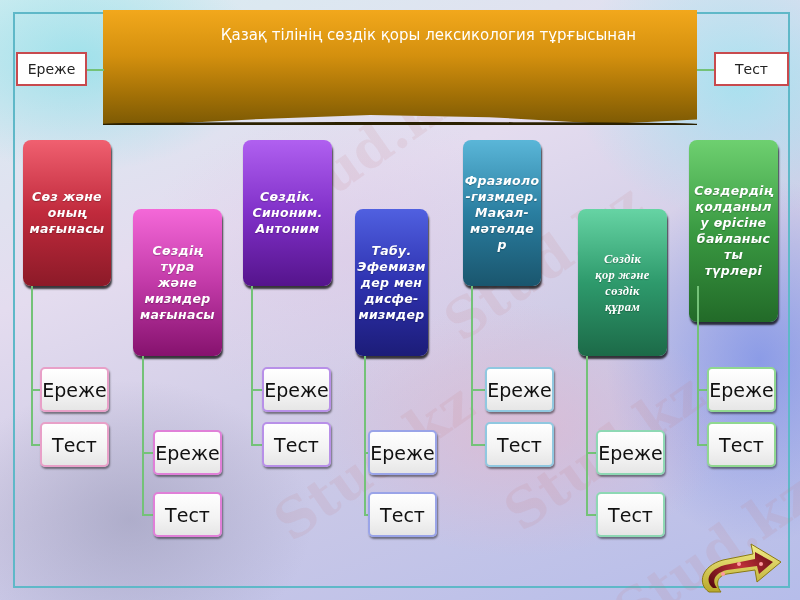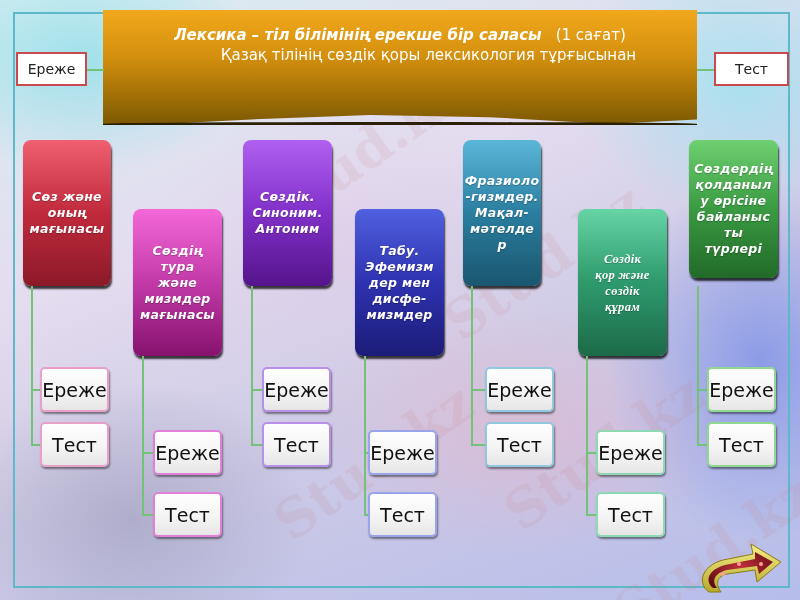--- a/index.html
+++ b/index.html
@@ -93,23 +93,20 @@
 
 <div class="frame"></div>
 
 <div class="watermark" style="left:250px; top:120px;">Stud.kz</div>
 <div class="watermark" style="left:430px; top:230px;">Stud.kz</div>
 <div class="watermark" style="left:260px; top:430px;">Stud.kz</div>
 <div class="watermark" style="left:490px; top:420px;">Stud.kz</div>
 <div class="watermark" style="left:600px; top:520px;">Stud.kz</div>
 
 <div class="banner">
-  <div class="line1">
-    <span class="title">Лексика – тіл білімінің ерекше бір саласы</span><span class="hours">(1 сағат)</span>
-  </div>
   <div class="line2">Қазақ тілінің сөздік қоры лексикология тұрғысынан</div>
 </div>
 <div class="banner-border"></div>
 
 <div class="connector-h" style="left:86px; top:69px; width:18px;"></div>
 <div class="side-box" style="left:16px; top:52px; width:71px;">Ереже</div>
 <div class="connector-h" style="left:697px; top:69px; width:18px;"></div>
 <div class="side-box" style="left:714px; top:52px; width:75px;">Тест</div>
 
 <div class="card red" style="left:23px; top:140px; width:88px; height:146px;">Сөз және
@@ -134,21 +131,21 @@
 
 <div class="card purple" style="left:243px; top:140px; width:89px; height:146px;">Сөздік.
 Синоним.
 Антоним</div>
 <div class="connector-v" style="left:251px; top:286px; height:159px;"></div>
 <div class="connector-h" style="left:251px; top:389px; width:12px;"></div>
 <div class="connector-h" style="left:251px; top:444px; width:12px;"></div>
 <div class="child b-purple" style="left:262px; top:367px;">Ереже</div>
 <div class="child b-purple" style="left:262px; top:422px;">Тест</div>
 
-<div class="card navy" style="left:355px; top:209px; width:89px; height:147px;">Табу.
+<div class="card navy" style="left:355px; top:209px; width:73px; height:147px;">Табу.
 Эфемизм
 дер мен
 дисфе-
 мизмдер</div>
 <div class="connector-v" style="left:364px; top:356px; height:160px;"></div>
 <div class="connector-h" style="left:364px; top:452px; width:6px;"></div>
 <div class="connector-h" style="left:364px; top:514px; width:6px;"></div>
 <div class="child b-navy" style="left:368px; top:430px;">Ереже</div>
 <div class="child b-navy" style="left:368px; top:492px;">Тест</div>
 
@@ -166,21 +163,21 @@
 <div class="card green" style="left:578px; top:209px; width:89px; height:147px;">Сөздік
 қор және
 сөздік
 құрам</div>
 <div class="connector-v" style="left:586px; top:356px; height:160px;"></div>
 <div class="connector-h" style="left:586px; top:452px; width:12px;"></div>
 <div class="connector-h" style="left:586px; top:514px; width:12px;"></div>
 <div class="child b-green" style="left:596px; top:430px;">Ереже</div>
 <div class="child b-green" style="left:596px; top:492px;">Тест</div>
 
-<div class="card lgreen" style="left:689px; top:140px; width:89px; height:138px;">Сөздердің
+<div class="card lgreen" style="left:689px; top:140px; width:89px; height:182px;">Сөздердің
 қолданыл
 у өрісіне
 байланыс
 ты
 түрлері</div>
 <div class="connector-v" style="left:697px; top:286px; height:159px;"></div>
 <div class="connector-h" style="left:697px; top:389px; width:12px;"></div>
 <div class="connector-h" style="left:697px; top:444px; width:12px;"></div>
 <div class="child b-lgreen" style="left:707px; top:367px;">Ереже</div>
 <div class="child b-lgreen" style="left:707px; top:422px;">Тест</div>

